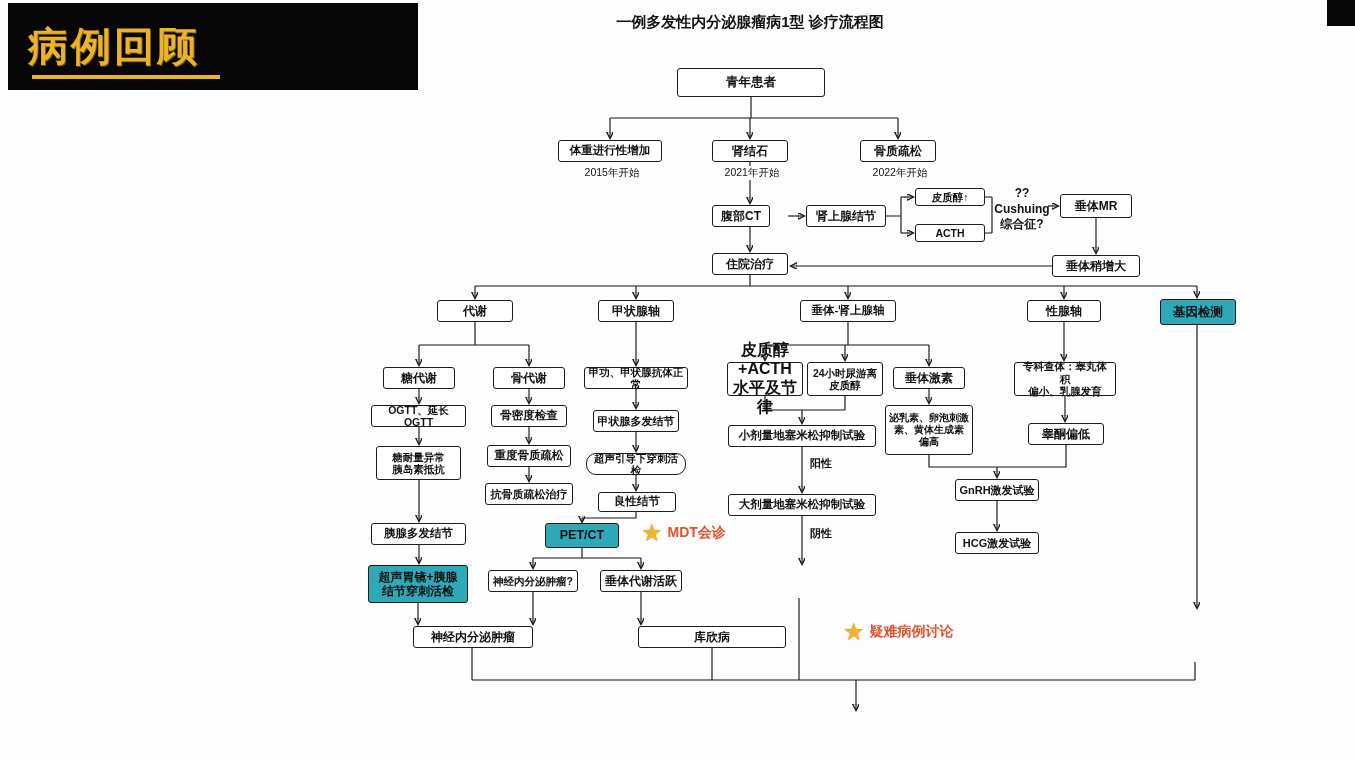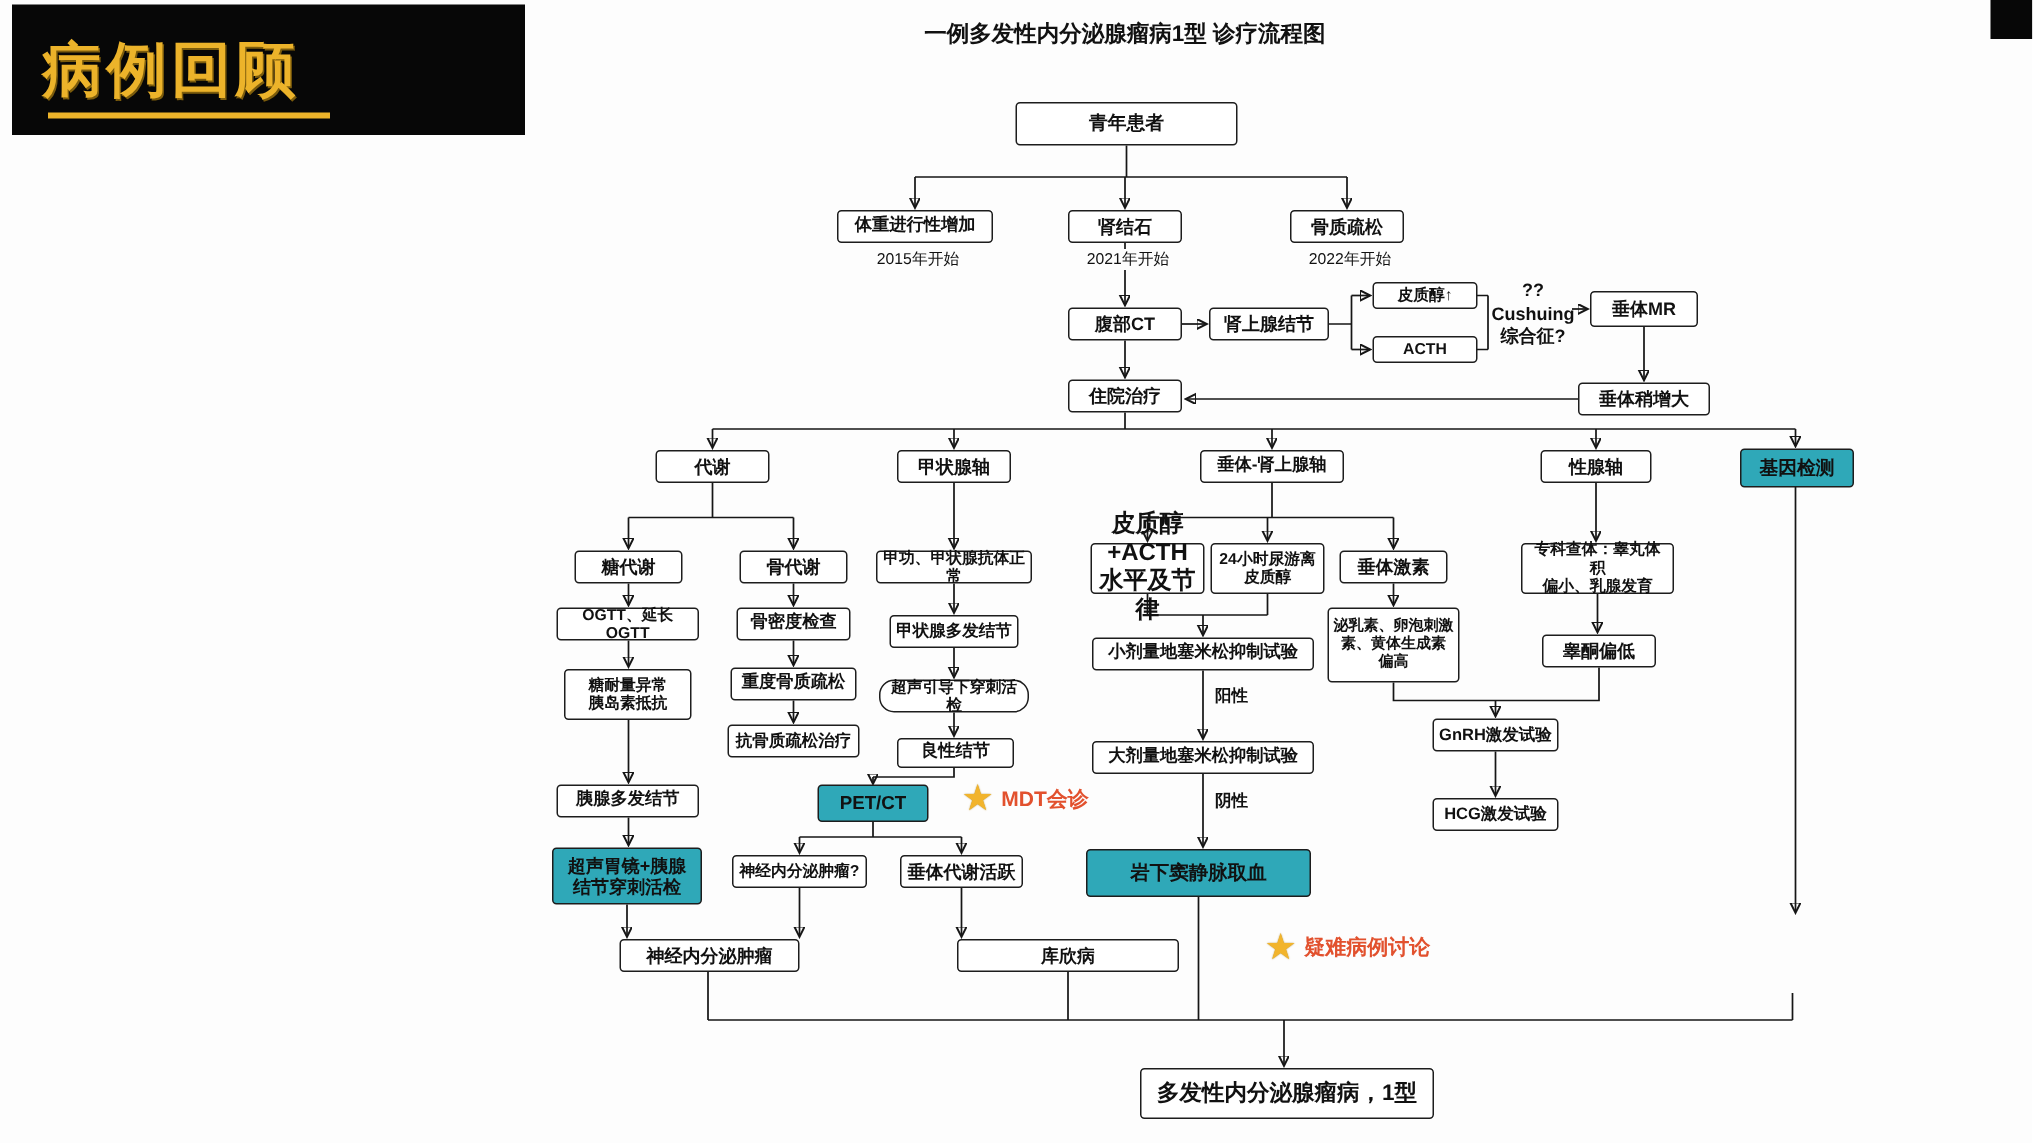--- a/index.html
+++ b/index.html
@@ -6,21 +6,21 @@
   .stage{position:relative;width:1355px;height:762px;background:#fdfdfd;overflow:hidden;
          font-family:"Liberation Sans","DejaVu Sans",sans-serif;color:#111;}
   svg.connectors{position:absolute;left:0;top:0;width:1355px;height:762px;pointer-events:none;}
   svg.connectors path{stroke:#161616;stroke-width:1.15;fill:none;}
   .node{position:absolute;box-sizing:border-box;display:flex;align-items:center;justify-content:center;
         text-align:center;border:1.3px solid #1d1d1d;border-radius:3px;background:#fff;
         font-size:12px;font-weight:600;line-height:1.18;padding:1px 3px;white-space:pre-line;}
   .teal{background:#2fa8b8;font-weight:700;}
   .page-title{position:absolute;left:450px;top:13px;width:600px;text-align:center;
               font-size:15px;font-weight:700;}
-  .banner{position:absolute;left:8px;top:3px;width:342px;height:87px;background:#070707;}
+  .banner{position:absolute;left:8px;top:3px;width:410px;height:87px;background:#070707;}
   .banner-title{position:absolute;left:20px;top:16px;font-size:40px;font-weight:700;
                 letter-spacing:3px;color:#ecb32a;text-shadow:1px 1px 0 #7c5c0c;}
   .banner-underline{position:absolute;left:24px;top:72px;width:188px;height:4px;background:#ecb32a;}
   .corner-box{position:absolute;left:1327px;top:0;width:28px;height:26px;background:#070707;}
   .yr{position:absolute;font-size:10.5px;font-weight:500;background:#fdfdfd;padding:0 2px;text-align:center;}
   .ann{position:absolute;font-size:11px;font-weight:600;background:#fdfdfd;padding:0 2px;}
   .qmark{position:absolute;left:993px;top:186px;width:58px;text-align:center;font-size:12px;
          font-weight:700;line-height:1.3;white-space:pre-line;}
   .star-row{position:absolute;display:flex;align-items:center;gap:5px;}
   .star-icon{font-size:24px;color:#f2b42c;text-shadow:0 0 1px #a87b0a;line-height:1;}
@@ -104,21 +104,21 @@
     <div class="banner-title">病例回顾</div>
     <div class="banner-underline"></div>
   </div>
   <div class="corner-box"></div>
   <div class="page-title">一例多发性内分泌腺瘤病1型 诊疗流程图</div>
 
   <div class="node" style="left:677px;top:68px;width:148px;height:29px;font-size:12.5px;">青年患者</div>
   <div class="node" style="left:558px;top:140px;width:104px;height:22px;font-size:11.5px;">体重进行性增加</div>
   <div class="node" style="left:712px;top:140px;width:76px;height:22px;">肾结石</div>
   <div class="node" style="left:860px;top:140px;width:76px;height:22px;">骨质疏松</div>
-  <div class="node" style="left:712px;top:205px;width:76px;height:22px;">腹部CT</div>
+  <div class="node" style="left:712px;top:205px;width:58px;height:22px;">腹部CT</div>
   <div class="node" style="left:806px;top:205px;width:80px;height:22px;text-align:right;">肾上腺结节</div>
   <div class="node" style="left:915px;top:188px;width:70px;height:18px;font-size:10.5px;">皮质醇↑</div>
   <div class="node" style="left:915px;top:224px;width:70px;height:18px;font-size:10.5px;">ACTH</div>
   <div class="node" style="left:1060px;top:194px;width:72px;height:24px;">垂体MR</div>
   <div class="node" style="left:1052px;top:255px;width:88px;height:22px;">垂体稍增大</div>
   <div class="node" style="left:712px;top:253px;width:76px;height:22px;">住院治疗</div>
 
   <div class="node" style="left:437px;top:300px;width:76px;height:22px;">代谢</div>
   <div class="node" style="left:598px;top:300px;width:76px;height:22px;">甲状腺轴</div>
   <div class="node" style="left:800px;top:300px;width:96px;height:22px;font-size:11.5px;">垂体-肾上腺轴</div>
@@ -147,32 +147,30 @@
   <div class="node" style="left:413px;top:626px;width:120px;height:22px;">神经内分泌肿瘤</div>
   <div class="node" style="left:638px;top:626px;width:148px;height:22px;">库欣病</div>
 
   <div class="node" style="left:727px;top:362px;width:76px;height:34px;font-size:16px;">皮质醇+ACTH
 水平及节律</div>
   <div class="node" style="left:807px;top:362px;width:76px;height:34px;font-size:10.5px;">24小时尿游离
 皮质醇</div>
   <div class="node" style="left:893px;top:367px;width:72px;height:22px;">垂体激素</div>
   <div class="node" style="left:728px;top:425px;width:148px;height:22px;font-size:11.5px;">小剂量地塞米松抑制试验</div>
   <div class="node" style="left:728px;top:494px;width:148px;height:22px;font-size:11.5px;">大剂量地塞米松抑制试验</div>
-  <div class="node teal" style="left:724px;top:566px;width:150px;height:32px;font-size:13px;">岩下窦静脉取血</div>
   <div class="node" style="left:885px;top:405px;width:88px;height:50px;font-size:10px;">泌乳素、卵泡刺激
 素、黄体生成素
 偏高</div>
 
   <div class="node" style="left:1014px;top:362px;width:102px;height:34px;font-size:10.5px;">专科查体：睾丸体积
 偏小、乳腺发育</div>
   <div class="node" style="left:1028px;top:423px;width:76px;height:22px;">睾酮偏低</div>
   <div class="node" style="left:955px;top:479px;width:84px;height:22px;font-size:11px;">GnRH激发试验</div>
   <div class="node" style="left:955px;top:532px;width:84px;height:22px;font-size:11px;">HCG激发试验</div>
 
-  <div class="node" style="left:760px;top:712px;width:196px;height:34px;font-size:15px;font-weight:700;">多发性内分泌腺瘤病，1型</div>
 
   <div class="yr" style="left:575px;top:166px;width:70px;">2015年开始</div>
   <div class="yr" style="left:715px;top:166px;width:70px;">2021年开始</div>
   <div class="yr" style="left:863px;top:166px;width:70px;">2022年开始</div>
   <div class="qmark">??
 Cushuing
 综合征?</div>
   <div class="ann" style="left:808px;top:456px;">阳性</div>
   <div class="ann" style="left:808px;top:526px;">阴性</div>
 

